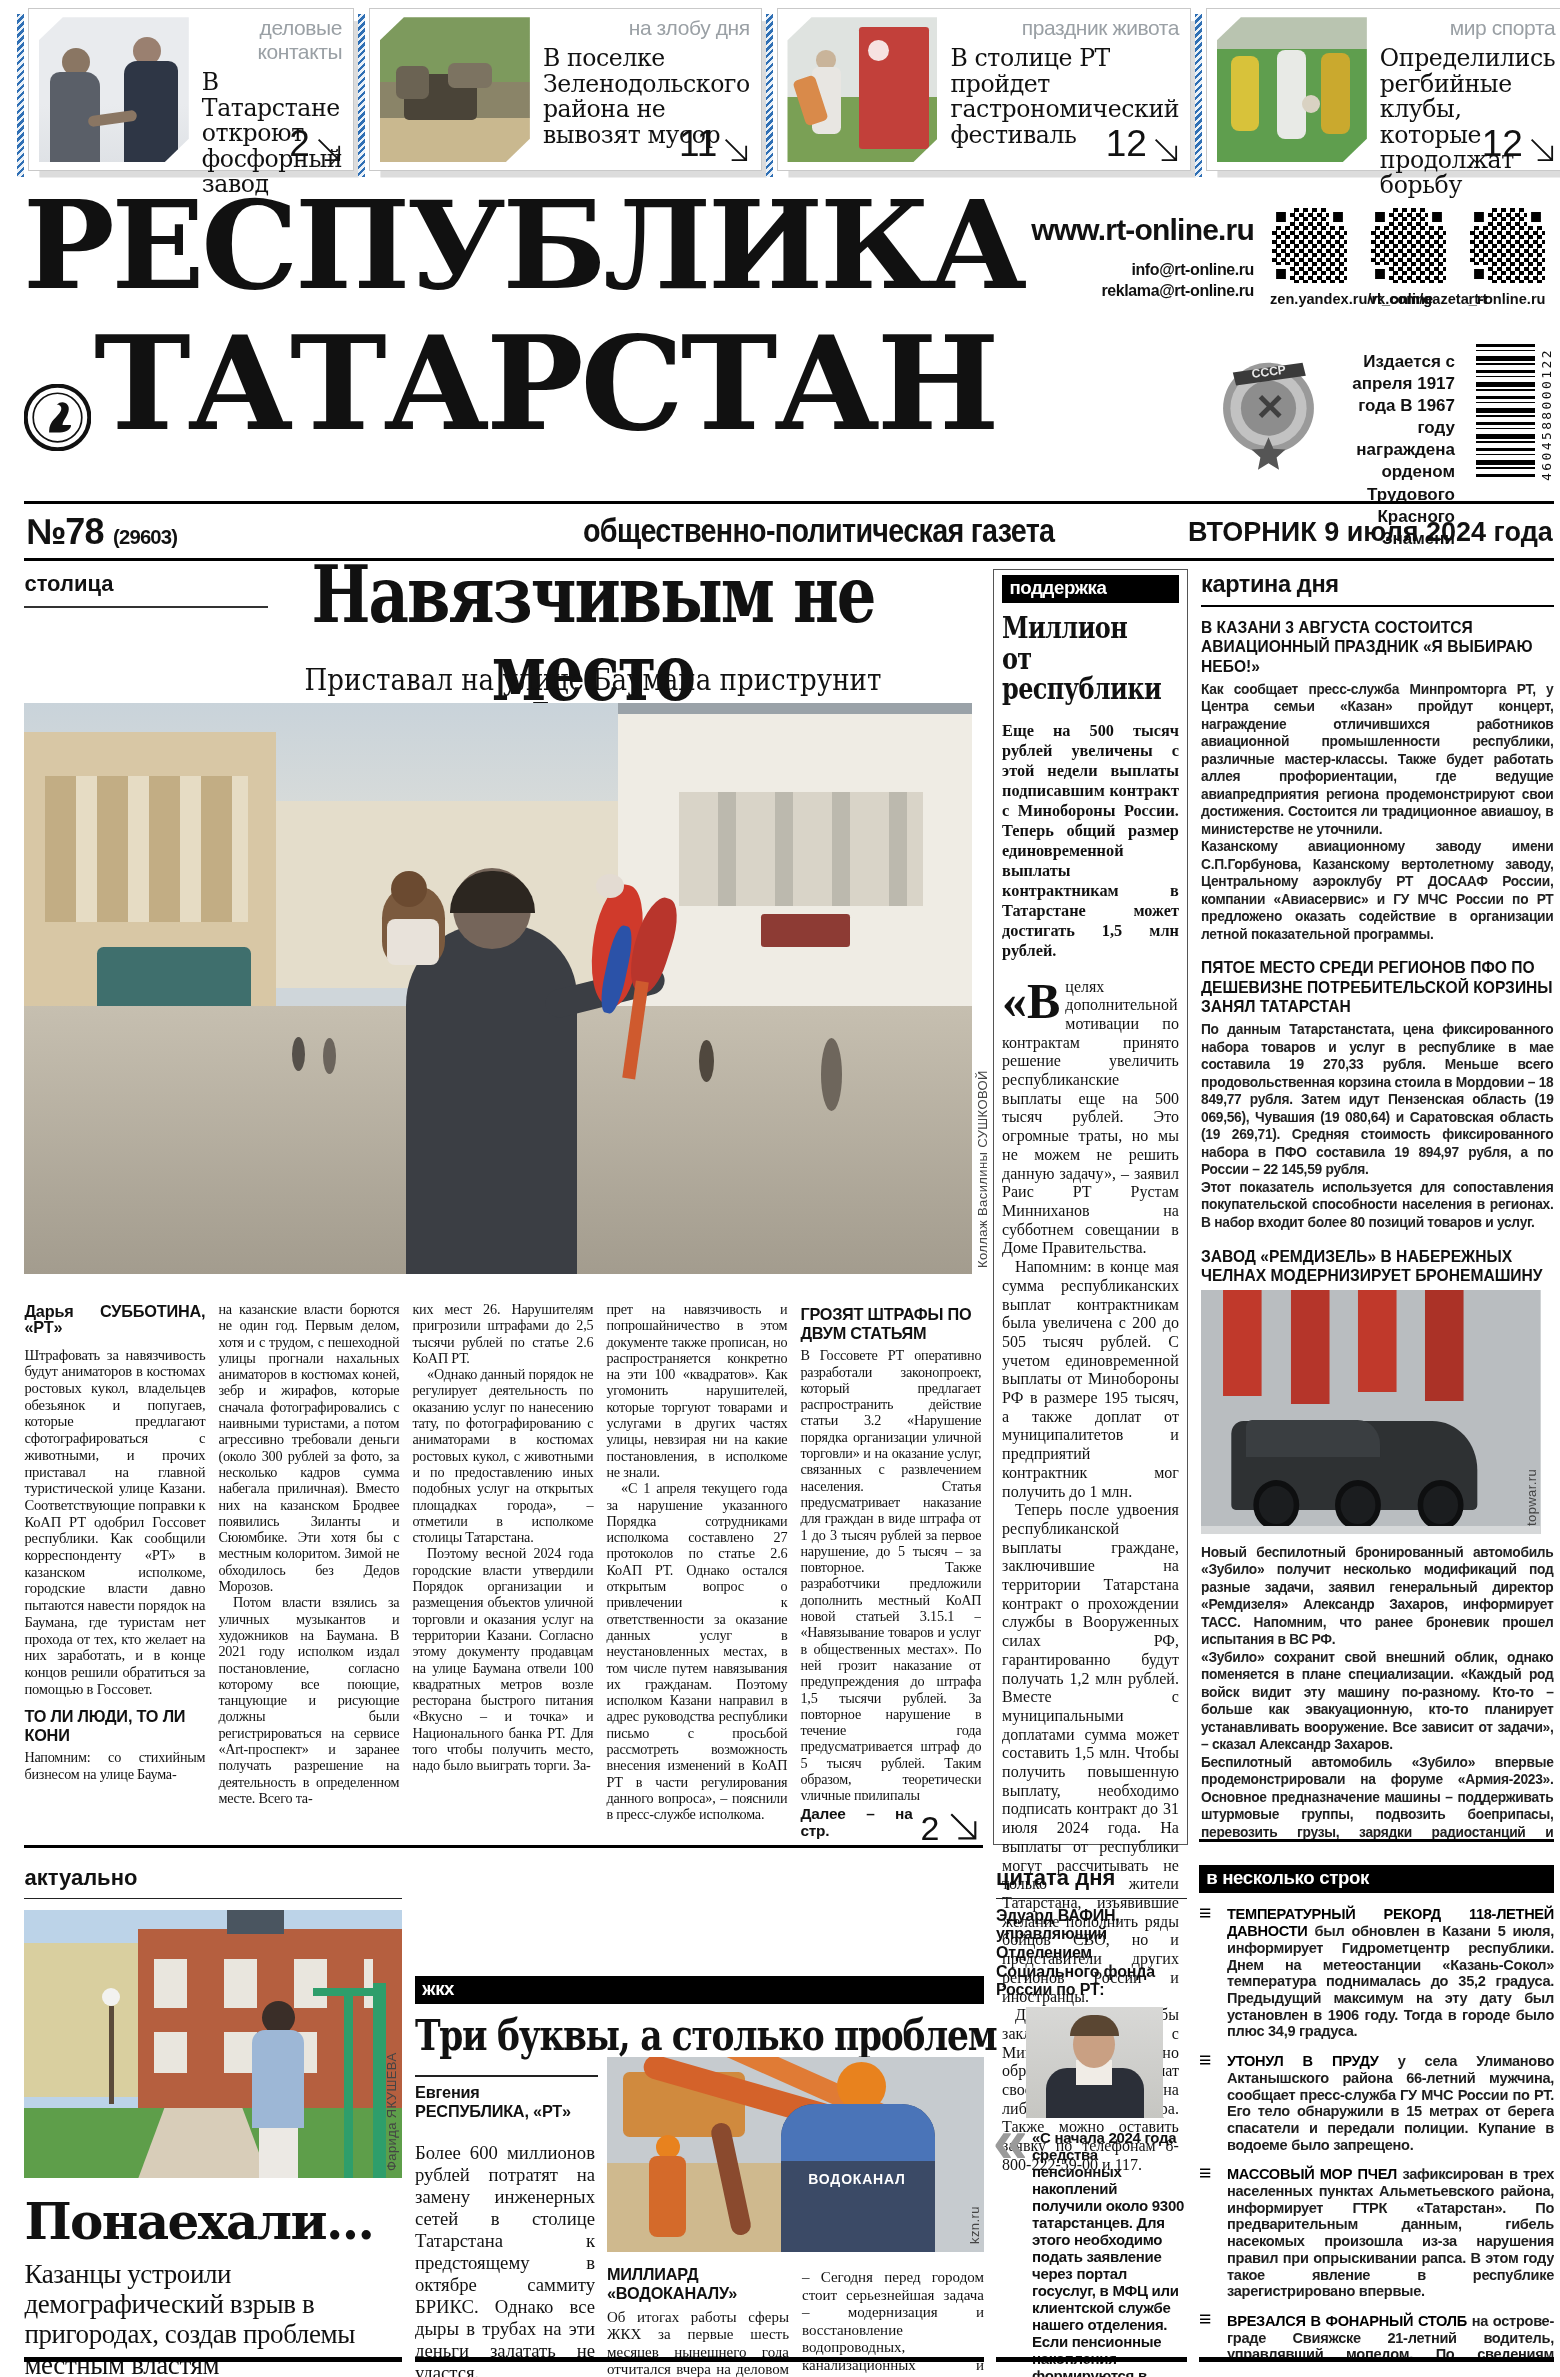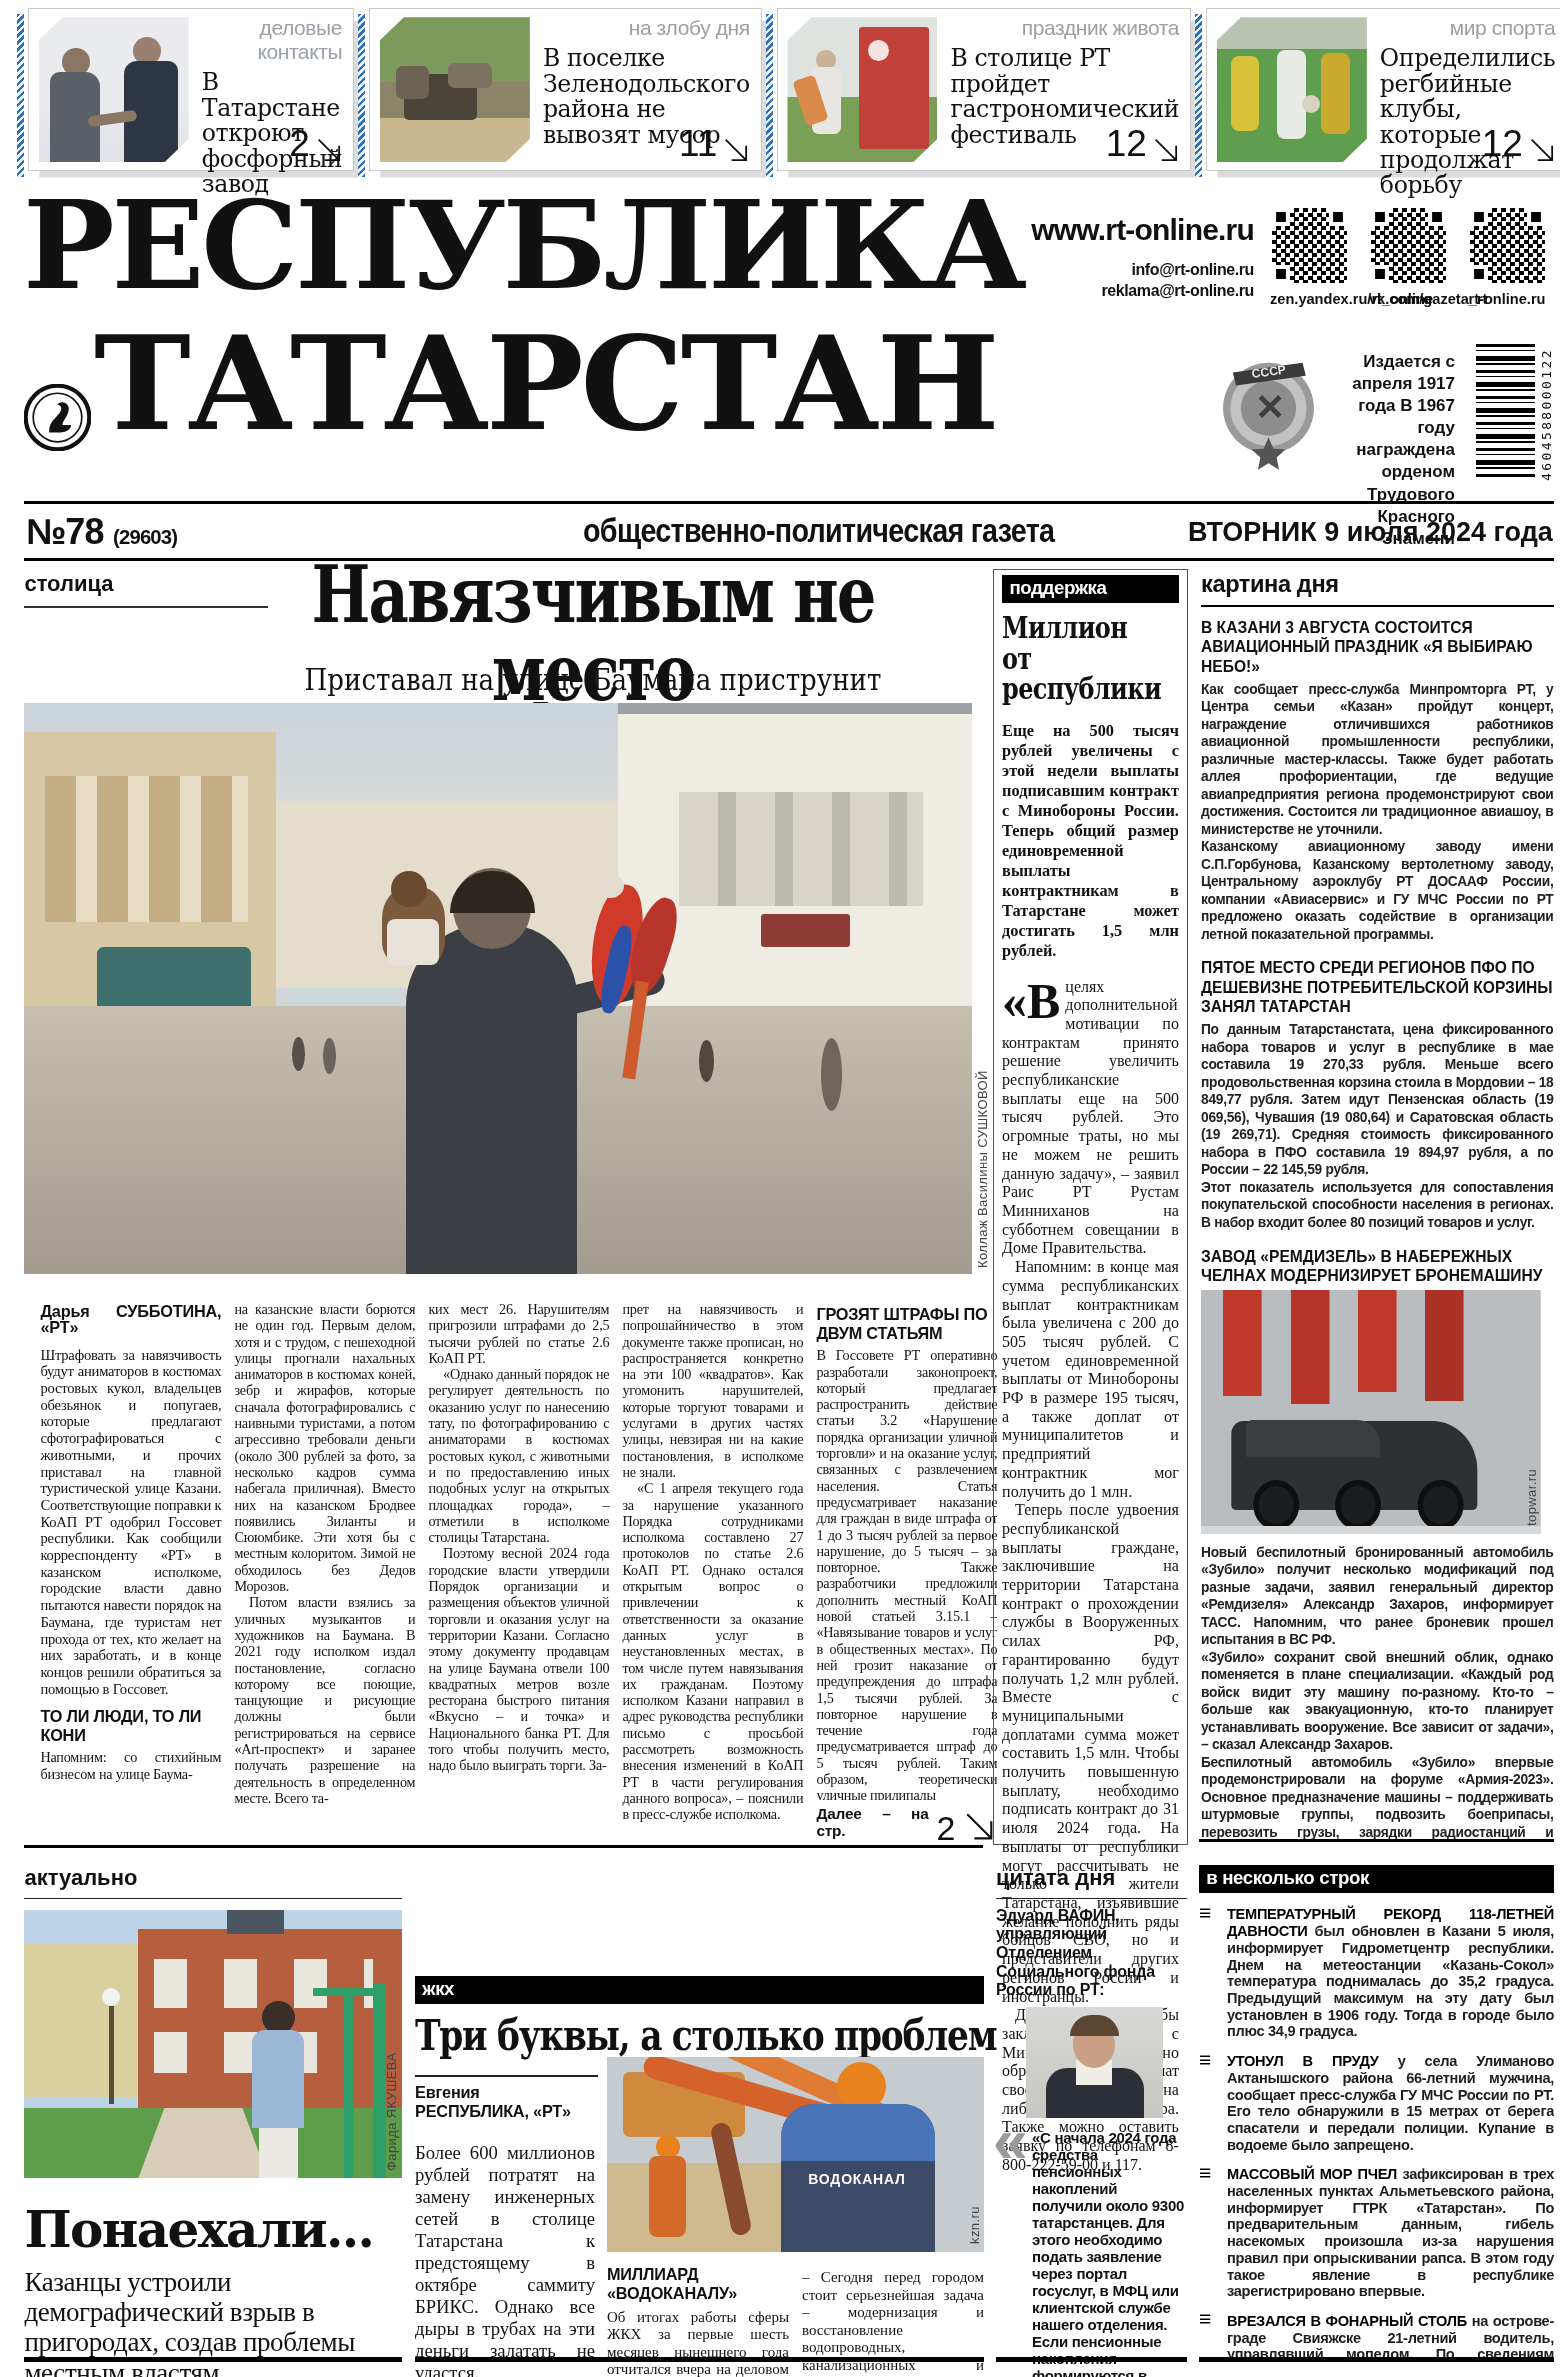--- a/index.html
+++ b/index.html
@@ -61,21 +61,21 @@
           border-bottom:2.4px solid #333;padding-bottom:9.8px;}
   .headline{position:absolute;left:179px;right:0;top:-13px;text-align:center;}
   .headline span{display:inline-block;font-family:"DejaVu Serif",serif;font-weight:bold;
           font-size:78px;line-height:1;letter-spacing:-2.4px;transform:scaleX(.8);}
   .story-sub{position:absolute;left:179px;right:0;top:94px;text-align:center;}
   .story-sub span{display:inline-block;font-family:"DejaVu Serif",serif;font-size:29px;transform:scaleX(.9);}
   .story-photo{position:absolute;left:0;top:134px;width:948px;height:571px;overflow:hidden;background:#cfd6da;}
   .vcred{position:absolute;writing-mode:vertical-rl;transform:rotate(180deg);
          font-size:13px;color:#444;letter-spacing:0.4px;}
   .story .vcred{left:951px;top:341px;height:358px;}
-  .sbody{position:absolute;left:16px;top:732px;width:959px;height:543px;display:flex;gap:13px;overflow:hidden;}
+  .sbody{position:absolute;left:0;top:732px;width:959px;height:543px;display:flex;gap:13px;overflow:hidden;}
   .scol{width:181px;font-family:"Liberation Serif",serif;font-size:14.2px;line-height:16.3px;
         text-align:justify;letter-spacing:-0.2px;}
   .byline{font-family:"Liberation Sans",sans-serif;font-size:16.3px;font-weight:bold;
           letter-spacing:-0.2px;margin:1.6px 0 11.4px;}
   .lead{font-weight:normal;font-size:14.6px;line-height:16.7px;}
   .ssub{font-family:"Liberation Sans",sans-serif;font-weight:bold;font-size:16.3px;line-height:18.7px;
         letter-spacing:-0.2px;margin:9.8px 0 4.9px;text-align:left;}
   .scol p{margin:0;}
   .scol p.ind{text-indent:14.6px;}
   .col5{display:flex;flex-direction:column;}
@@ -108,21 +108,21 @@
        text-align:justify;margin:0;}
   .d-item{margin-bottom:16.3px;}
   .d-photo{position:relative;width:370px;height:244px;background:#b9bdc0;margin:4.9px 0 8.1px;overflow:hidden;}
   .d-photo .vcred{right:1.6px;top:138px;height:98px;left:auto;}
 
   
   .actual{position:absolute;left:24.4px;top:1865px;width:378px;}
   .thin-head{font-size:22px;font-weight:bold;border-bottom:1.6px solid #222;padding-bottom:6.5px;}
   .a-photo{position:relative;width:378px;height:268px;margin-top:11.4px;background:#bcd3e8;overflow:hidden;}
   .a-photo .vcred{right:3.3px;top:98px;height:163px;left:auto;}
-  .a-hl{font-family:"DejaVu Serif",serif;font-weight:bold;font-size:50px;letter-spacing:-1.6px;margin-top:22px;}
+  .a-hl{font-family:"DejaVu Serif",serif;font-weight:bold;font-size:50px;letter-spacing:-1.6px;margin-top:14px;}
   .a-dek{font-family:"Liberation Serif",serif;font-size:27px;line-height:1.12;margin-top:8.1px;letter-spacing:-0.4px;}
 
   .zhkh{position:absolute;left:415px;top:1976px;width:569px;height:524px;}
   .z-hl{margin-top:6.5px;}
   .z-hl span{display:inline-block;font-family:"DejaVu Serif",serif;font-weight:bold;font-size:42px;
       letter-spacing:-1.6px;transform:scaleX(.82);transform-origin:left;white-space:nowrap;}
   .z-rule{width:183px;height:1.6px;background:#222;margin:8.1px 0 6.5px;}
   .z-colA{position:absolute;left:0;top:91px;width:180px;}
   .z-lead{font-family:"Liberation Serif",serif;font-size:18.7px;line-height:22px;margin-top:21px;text-align:justify;}
   .z-p{font-family:"Liberation Serif",serif;font-size:15px;line-height:17.5px;text-align:justify;margin-top:16.3px;}

